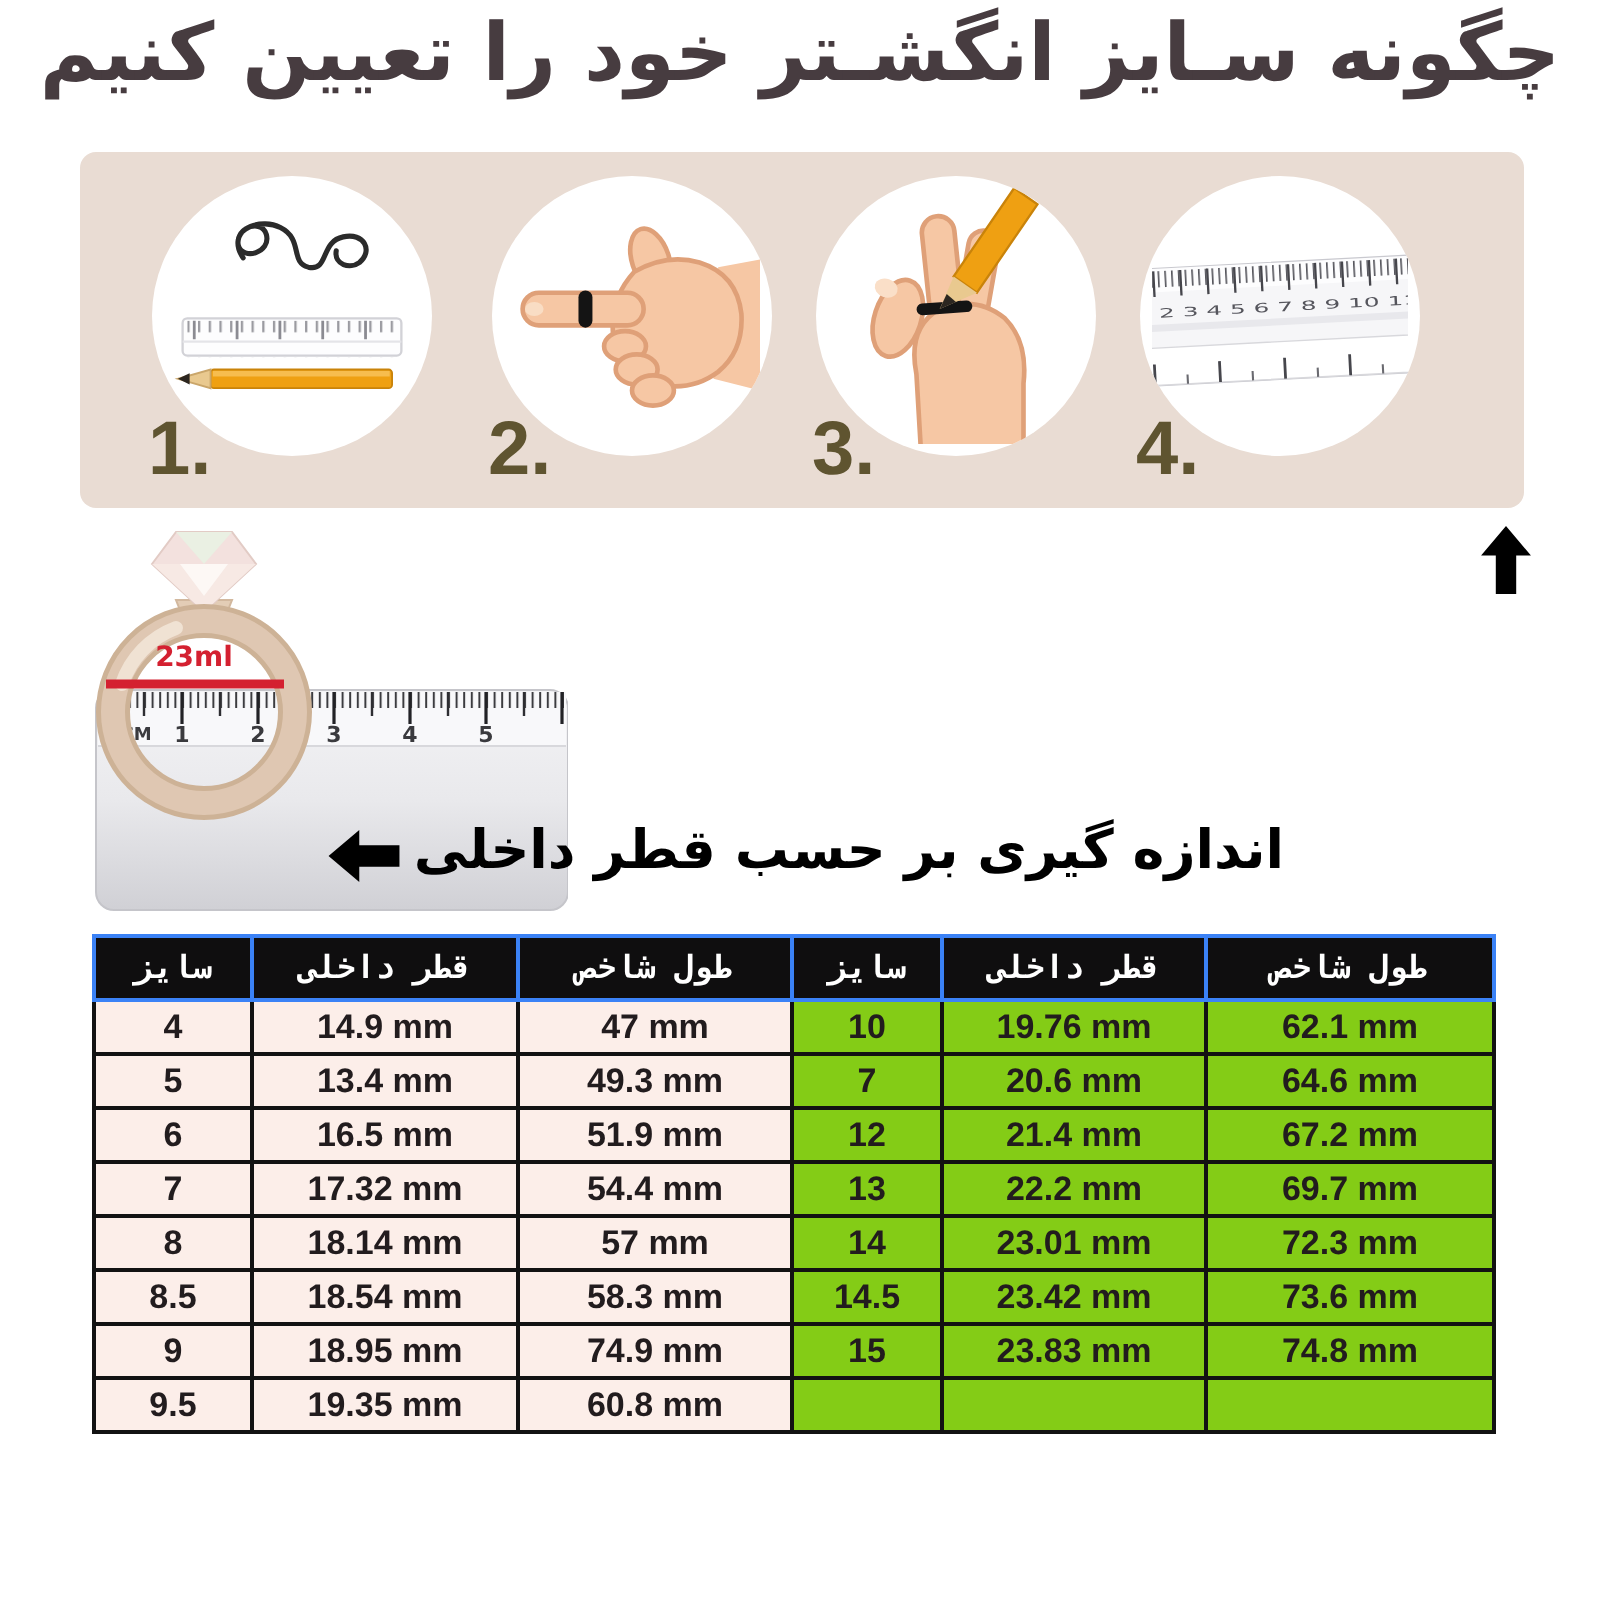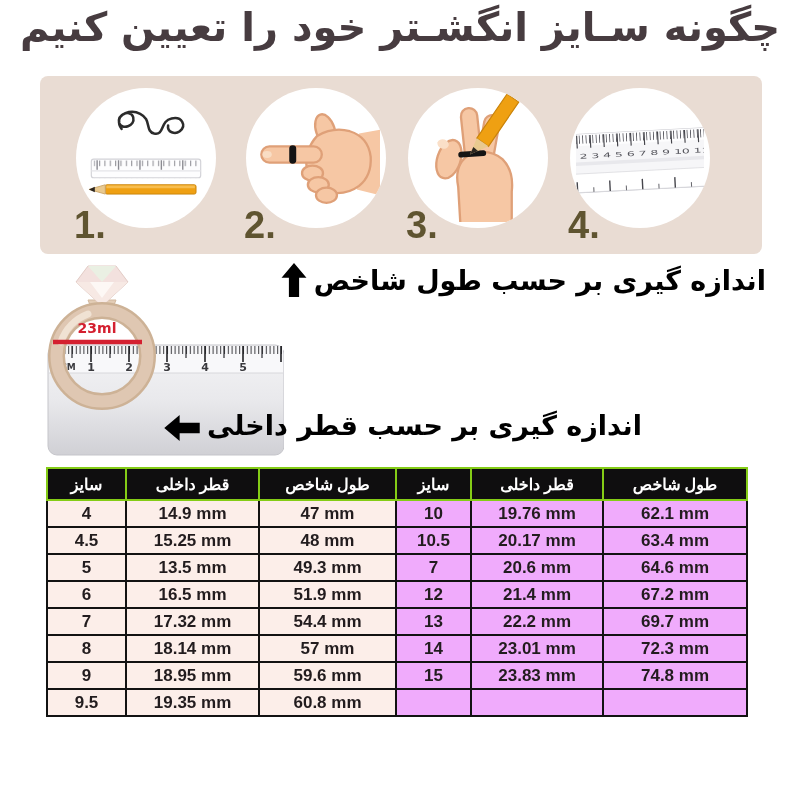--- a/index.html
+++ b/index.html
@@ -15,26 +15,26 @@
   .step .num{position:absolute;left:-2px;top:116px;font-family:"Liberation Sans","DejaVu Sans",sans-serif;
              font-weight:800;font-size:38px;color:#5f5430;}
   .step1{left:36px}.step2{left:206px}.step3{left:368px}.step4{left:530px}
   .caption{position:absolute;display:flex;align-items:center;gap:7px;direction:rtl;
            font-family:"DejaVu Sans",sans-serif;font-weight:bold;font-size:27px;color:#000;white-space:nowrap;}
   .caption-top{top:263px;right:34px;}
   .caption-mid{top:410px;right:158px;align-items:flex-end;}
   .ring-illo{position:absolute;left:28px;top:260px;width:256px;height:200px;}
   svg text{font-family:"DejaVu Sans",sans-serif;}
   table.sizes{position:absolute;left:46px;top:467px;width:700px;border-collapse:collapse;table-layout:fixed;}
-  table.sizes th{background:#0f0e0f;color:#fff;font-family:Liberation Serif, serif;direction:rtl;
-                 font-weight:bold;font-size:16px;height:30px;border:2px solid #84cc16;padding:0;}
+  table.sizes th{background:#0f0e0f;color:#fff;font-family:Liberation Mono, monospace;direction:rtl;
+                 font-weight:bold;font-size:16px;height:30px;border:2px solid #3b82f6;padding:0;}
   table.sizes td{border:2px solid #121212;text-align:center;padding:0;height:25px;line-height:25px;
                  font-family:"Liberation Sans","DejaVu Sans",sans-serif;font-weight:bold;font-size:17px;color:#221c1e;}
   td.pink{background:#fceee9;}
-  td.white{background:#f0abfc;}
+  td.white{background:#84cc16;}
 </style>
 </head>
 <body>
 
 <div class="page">
 
   <h1 class="title">چگونه سـایز انگشـتر خود را تعیین کنیم</h1>
 
   <section class="banner">
 
@@ -117,21 +117,20 @@
             <path d="M0,73v9 M28,73v9 M56,73v9 M84,73v9 M112,73v9" stroke="#46464c" stroke-width="1.2"></path>
             <path d="M14,78v4 M42,78v4 M70,78v4 M98,78v4" stroke="#6a6a70" stroke-width="0.9"></path>
           </g>
         </svg>
       </div>
       <span class="num">4.</span>
     </div>
   </section>
 
   <div class="caption caption-top">
-    <span>اندازه گیری بر حسب طول شاخص</span>
     <svg width="26" height="34" viewBox="0 0 22 30">
       <polygon points="11,0 22,13 15.5,13 15.5,30 6.5,30 6.5,13 0,13" fill="#000"></polygon>
     </svg>
   </div>
 
   <div class="ring-illo">
     <svg viewBox="0 0 256 200" width="256" height="200">
       <defs>
         <linearGradient id="rg" x1="0" y1="0" x2="0" y2="1">
           <stop offset="0" stop-color="#f4f4f6"></stop>
@@ -196,30 +195,22 @@
     <tbody>
         <tr>
           <td class="pink">4</td>
           <td class="pink">14.9 mm</td>
           <td class="pink">47 mm</td>
           <td class="white">10</td>
           <td class="white">19.76 mm</td>
           <td class="white">62.1 mm</td>
         </tr>
         <tr>
-          <td class="pink">4.5</td>
-          <td class="pink">15.25 mm</td>
-          <td class="pink">48 mm</td>
-          <td class="white">10.5</td>
-          <td class="white">20.17 mm</td>
-          <td class="white">63.4 mm</td>
-        </tr>
-        <tr>
           <td class="pink">5</td>
-          <td class="pink">13.5 mm</td>
+          <td class="pink">13.4 mm</td>
           <td class="pink">49.3 mm</td>
           <td class="white">7</td>
           <td class="white">20.6 mm</td>
           <td class="white">64.6 mm</td>
         </tr>
         <tr>
           <td class="pink">6</td>
           <td class="pink">16.5 mm</td>
           <td class="pink">51.9 mm</td>
           <td class="white">12</td>
@@ -236,23 +227,31 @@
         </tr>
         <tr>
           <td class="pink">8</td>
           <td class="pink">18.14 mm</td>
           <td class="pink">57 mm</td>
           <td class="white">14</td>
           <td class="white">23.01 mm</td>
           <td class="white">72.3 mm</td>
         </tr>
         <tr>
+          <td class="pink">8.5</td>
+          <td class="pink">18.54 mm</td>
+          <td class="pink">58.3 mm</td>
+          <td class="white">14.5</td>
+          <td class="white">23.42 mm</td>
+          <td class="white">73.6 mm</td>
+        </tr>
+        <tr>
           <td class="pink">9</td>
           <td class="pink">18.95 mm</td>
-          <td class="pink">59.6 mm</td>
+          <td class="pink">74.9 mm</td>
           <td class="white">15</td>
           <td class="white">23.83 mm</td>
           <td class="white">74.8 mm</td>
         </tr>
         <tr>
           <td class="pink">9.5</td>
           <td class="pink">19.35 mm</td>
           <td class="pink">60.8 mm</td>
           <td class="white"></td>
           <td class="white"></td>

